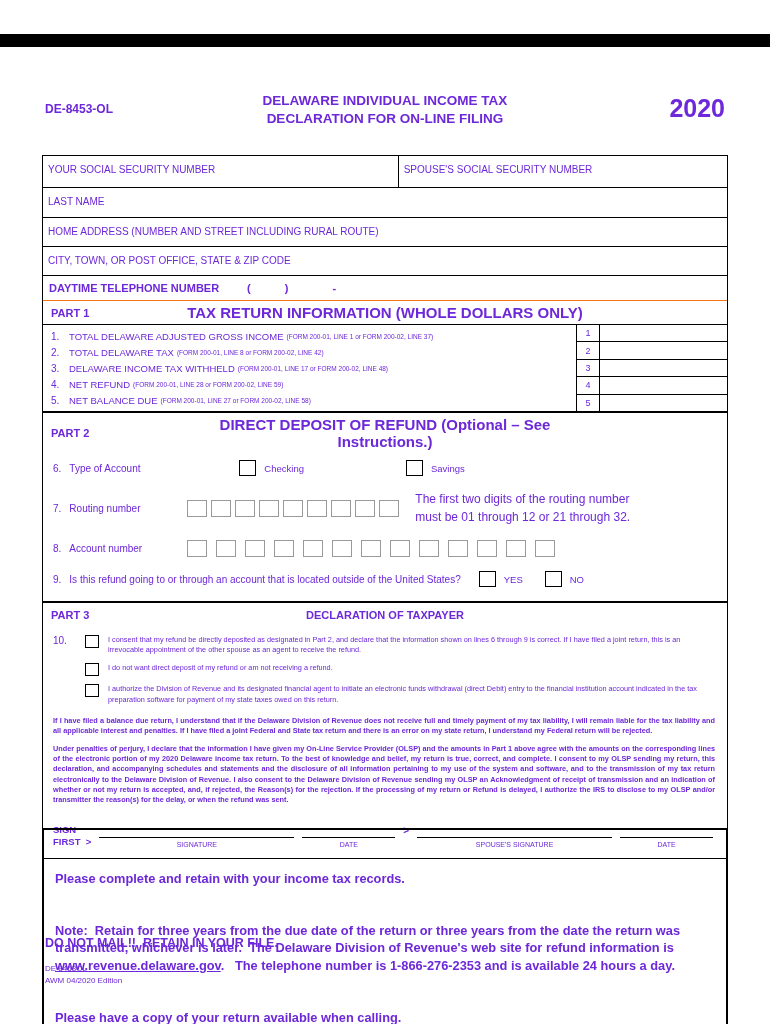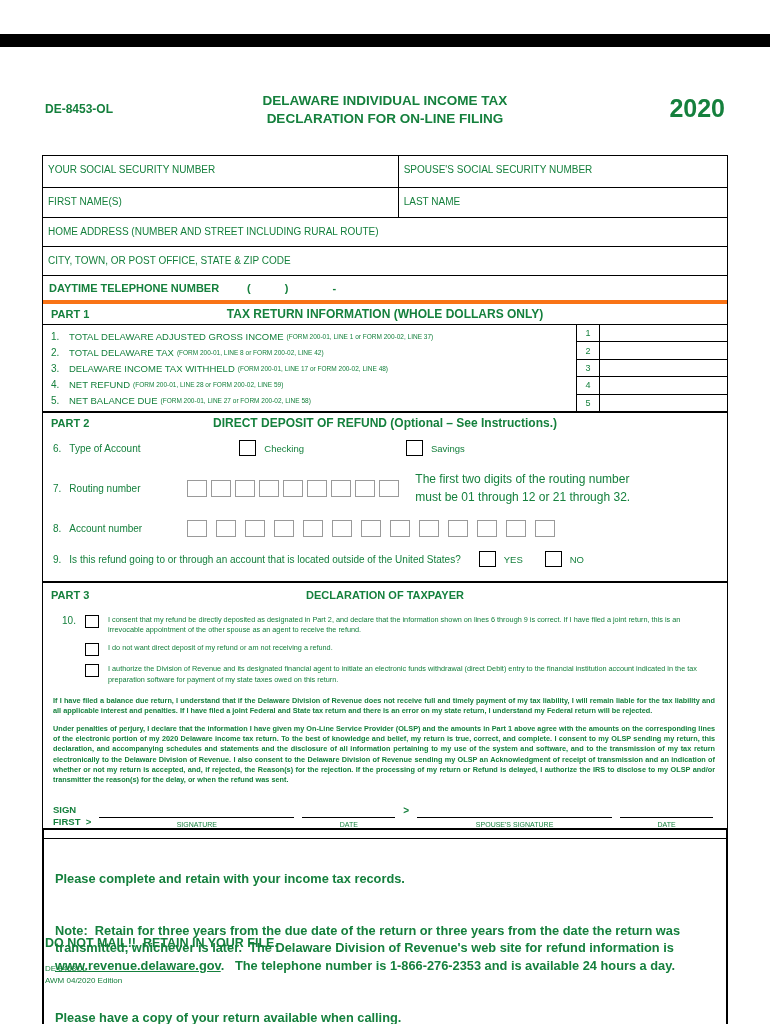--- a/index.html
+++ b/index.html
@@ -1,18 +1,18 @@
 <!DOCTYPE html>
 <html><head>
 <meta charset="utf-8">
 <style>
   html,body { margin:0; padding:0; background:#e8e8e8; }
   .page {
     width:770px; height:1024px; background:#ffffff; position:relative;
-    font-family:"Liberation Sans", sans-serif; color:#15803d; overflow:hidden;
+    font-family:"Liberation Sans", sans-serif; color:#6d28d9; overflow:hidden;
     margin:0 auto;
   }
   .topbar { position:absolute; top:34px; left:0; width:770px; height:13px; background:#000; }
 
   .header {
     position:absolute; top:92px; left:45px; width:680px;
     display:grid; grid-template-columns:150px 1fr 150px; align-items:start;
   }
   .form-id { font-weight:bold; font-size:12px; padding-top:10px; }
   .main-title { text-align:center; font-weight:bold; font-size:13.5px; line-height:1.35; }
@@ -21,29 +21,29 @@
   .formbox { position:absolute; top:155px; left:42px; width:684px; border:1px solid #000; }
 
   .id-row { display:flex; border-bottom:1px solid #000; }
   .id-cell { padding:3px 5px; }
   .id-cell.half { width:52%; box-sizing:border-box; border-right:1px solid #000; }
   .id-cell.half2 { flex:1; }
   .lbl-small { font-size:10px; }
   .lbl-med { font-size:10px; }
   .h28 { min-height:25px; } .h27 { min-height:23px; } .h26 { min-height:22px; }
 
-  .phone-row { display:flex; align-items:center; border-bottom:4px solid #f97316; padding:4px 6px; min-height:16px; }
+  .phone-row { display:flex; align-items:center; border-bottom:1px solid #f97316; padding:4px 6px; min-height:16px; }
   .phone-label { font-weight:bold; font-size:11px; }
   .phone-area { font-weight:bold; font-size:11px; margin-left:28px; }
   .phone-area span { display:inline-block; }
   .p-open { margin-right:34px; } .p-close { margin-right:44px; }
 
   .part-header { display:grid; grid-template-columns:130px 1fr 130px; align-items:center; padding:3px 8px; min-height:14px; }
   .part-label { font-weight:bold; font-size:11px; }
-  .part-title { font-weight:bold; font-size:12px; text-align:center; }
+  .part-title { font-weight:bold; font-size:15px; text-align:center; }
   .bb1 { border-bottom:1px solid #000; }
   .bt2 { border-top:2px solid #000; }
 
   .p1-body { display:flex; }
   .p1-labels { flex:1; padding:3px 0 3px 8px; }
   .p1-line { height:16px; display:flex; align-items:center; }
   .p1-num { font-size:10px; width:18px; }
   .p1-label { font-size:9.5px; }
   .p1-ref { font-size:6.5px; margin-left:3px; }
   .p1-right { width:150px; display:flex; flex-direction:column; border-left:1px solid #000; }
@@ -57,21 +57,21 @@
   .lab10 { font-size:10px; margin-left:8px; }
   .cbx { display:inline-block; width:17px; height:16px; border:1px solid #000; background:#fff; box-sizing:border-box; flex:none; }
   .cbx-sm { width:14px; height:13px; }
   .cbx-lbl { font-size:9.5px; margin-left:8px; }
   .digit-box { display:inline-block; width:20px; height:17px; border:1px solid #9a9a9a; box-sizing:border-box; flex:none; }
   .gap4 { margin-right:4px; } .gap9 { margin-right:9px; }
   .boxes { display:flex; align-items:center; }
   .route-note { font-size:12px; line-height:1.5; margin-left:16px; }
 
   .p3-row { display:flex; align-items:flex-start; padding:4px 12px 4px 10px; }
-  .p3-numcol { width:32px; font-size:10px; flex:none;text-align:center; }
+  .p3-numcol { width:32px; font-size:10px; flex:none; }
   .p3-text { font-size:7.3px; line-height:1.4; margin-left:9px; flex:1; }
   .boldpara { font-weight:bold; font-size:7.3px; line-height:1.42; padding:4px 12px 3px 10px; text-align:justify; }
 
   .sign-area { display:flex; align-items:flex-end; gap:8px; padding:12px 14px 10px 10px; }
   .sign-here { font-weight:bold; font-size:9.5px; line-height:1.25; flex:none; }
   .sig-col { display:flex; flex-direction:column; }
   .sig-w1 { flex:2.1; } .sig-w2 { flex:1; }
   .sig-line { border-bottom:1px solid #000; height:16px; }
   .sig-label { text-align:center; font-size:7px; padding-top:3px; }
   .mid-arrow { font-weight:bold; font-size:10px; padding-bottom:12px; flex:none; }
@@ -107,23 +107,20 @@
 
     <div class="id-row">
       <div class="id-cell half h28">
         <span class="lbl-small">YOUR SOCIAL SECURITY NUMBER</span>
       </div>
       <div class="id-cell half2 h28">
         <span class="lbl-small">SPOUSE'S SOCIAL SECURITY NUMBER</span>
       </div>
     </div>
     <div class="id-row">
-      <div class="id-cell half h27">
-        <span class="lbl-med">FIRST NAME(S)</span>
-      </div>
       <div class="id-cell half2 h27">
         <span class="lbl-med">LAST NAME</span>
       </div>
     </div>
     <div class="id-row">
       <div class="id-cell h26" style="flex:1">
         <span class="lbl-med">HOME ADDRESS (NUMBER AND STREET INCLUDING RURAL ROUTE)</span>
       </div>
     </div>
     <div class="id-row">

